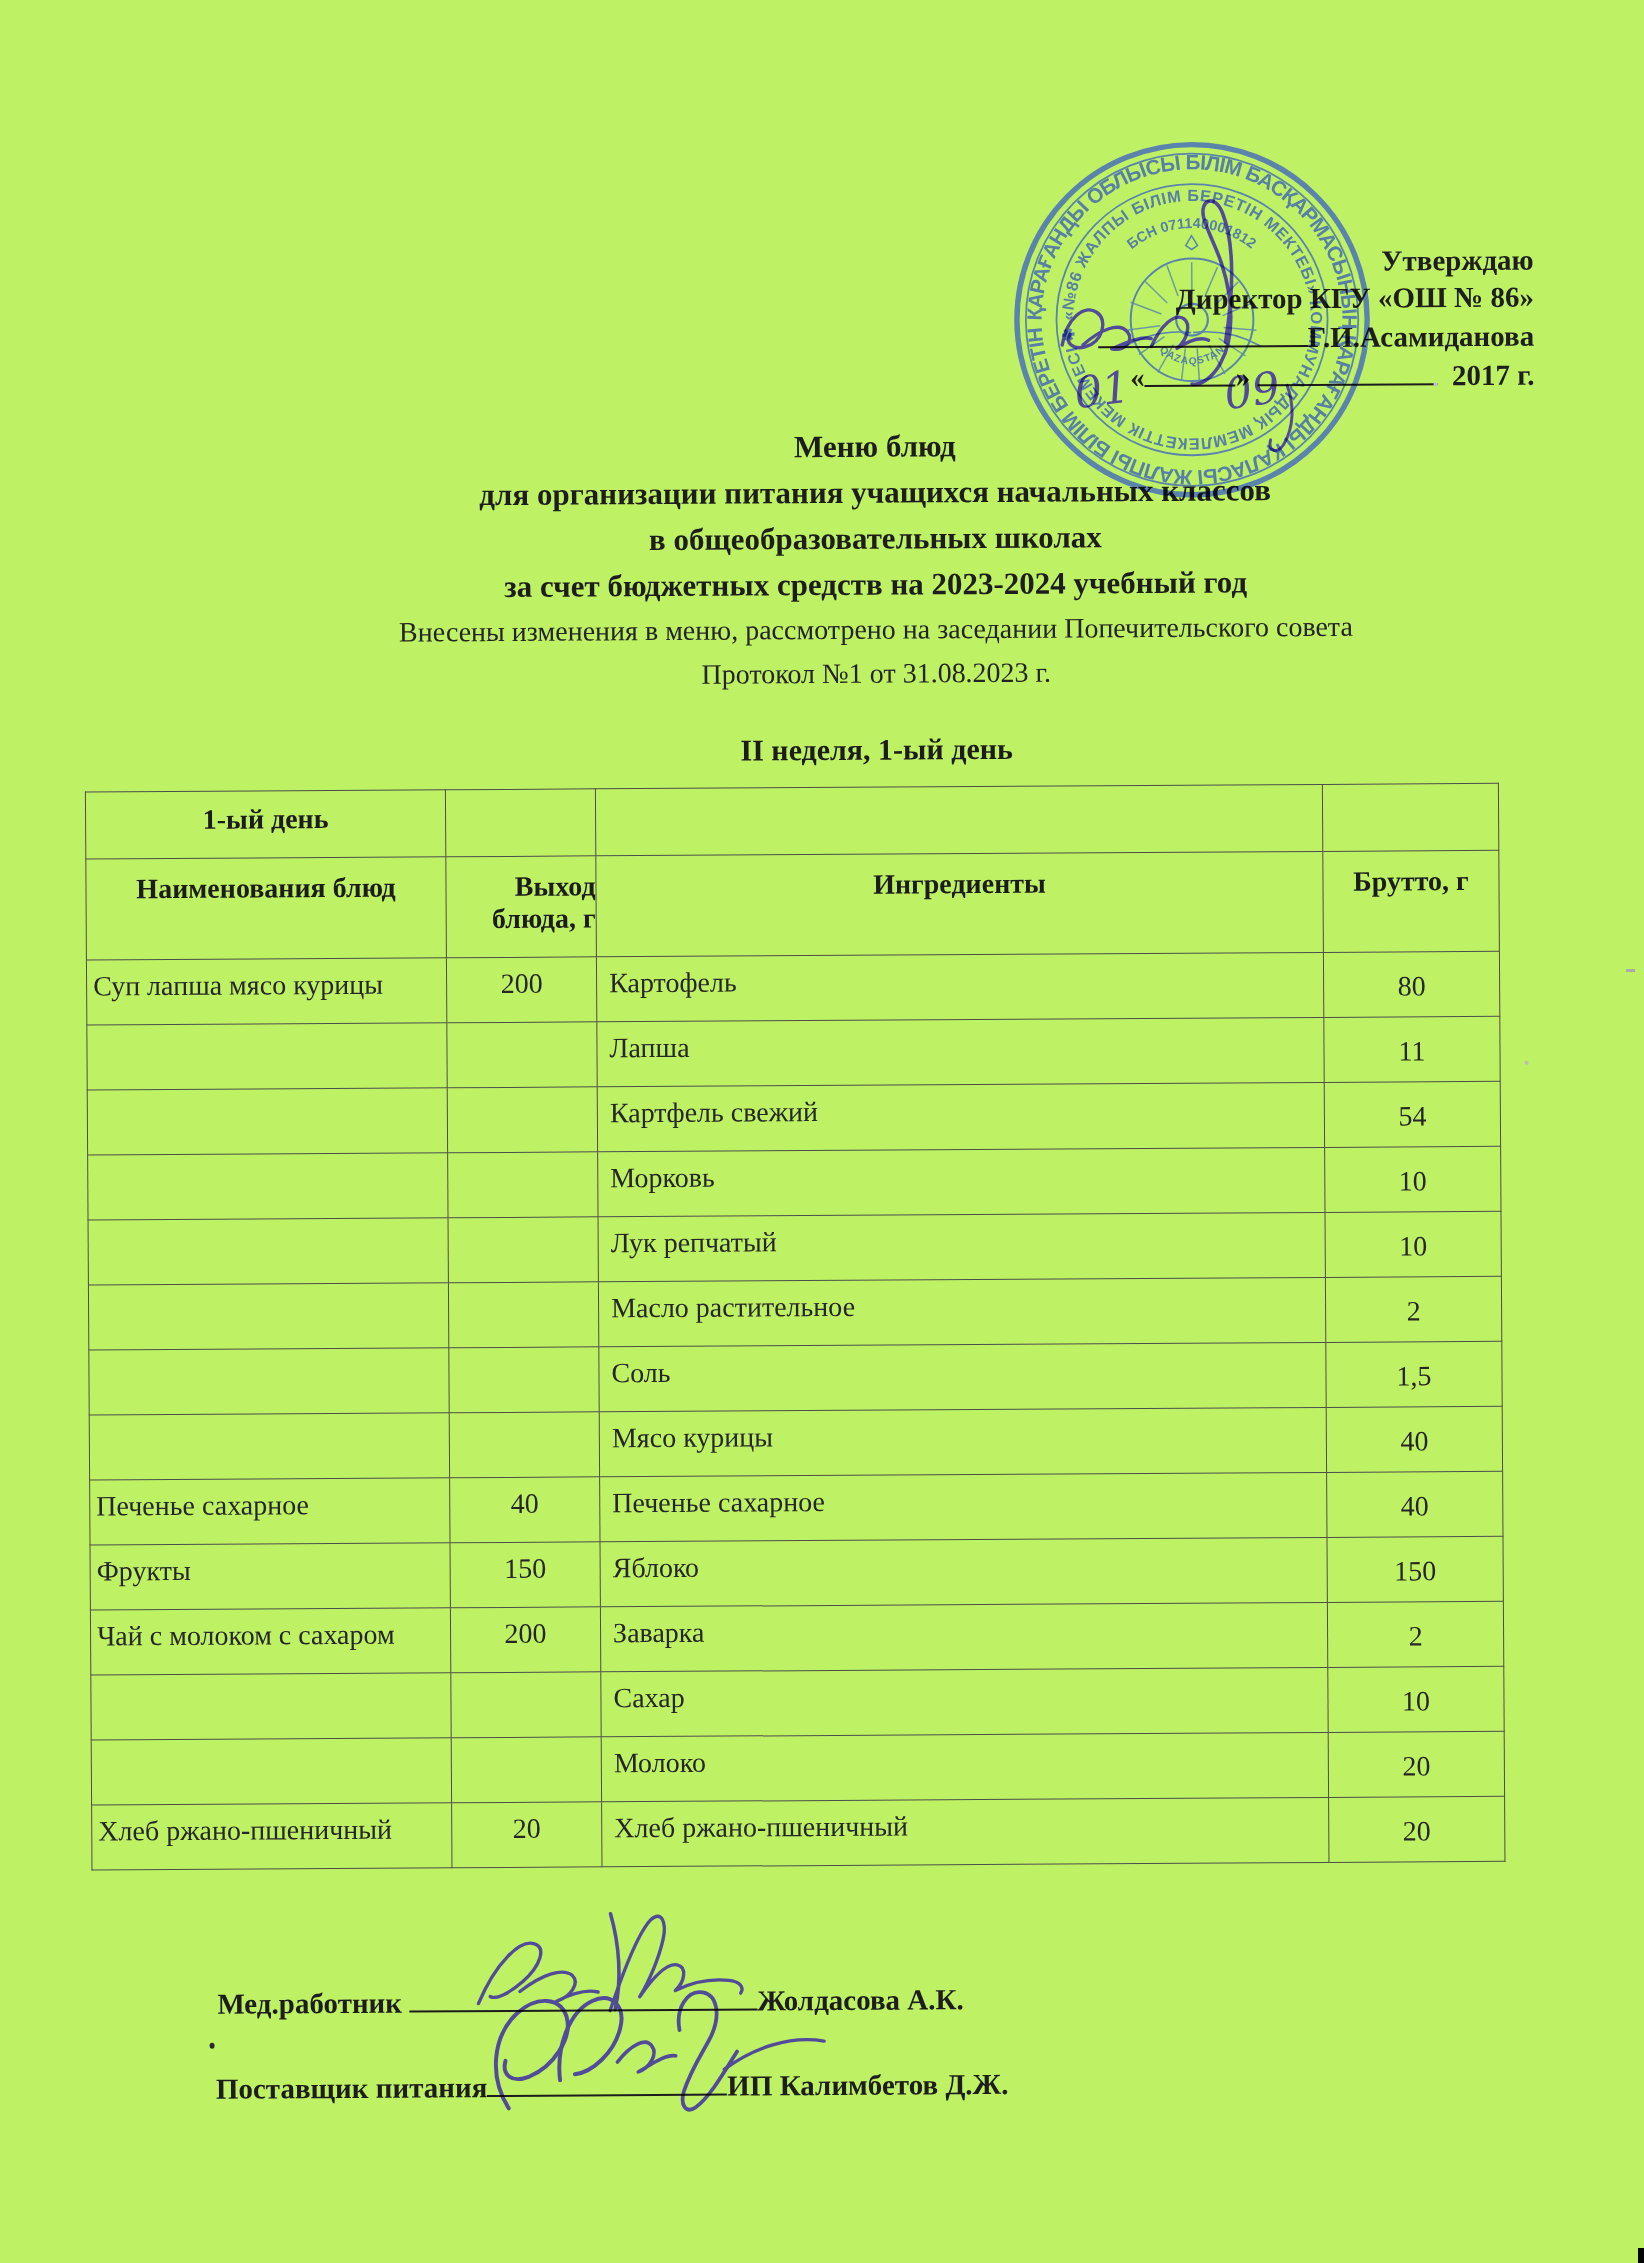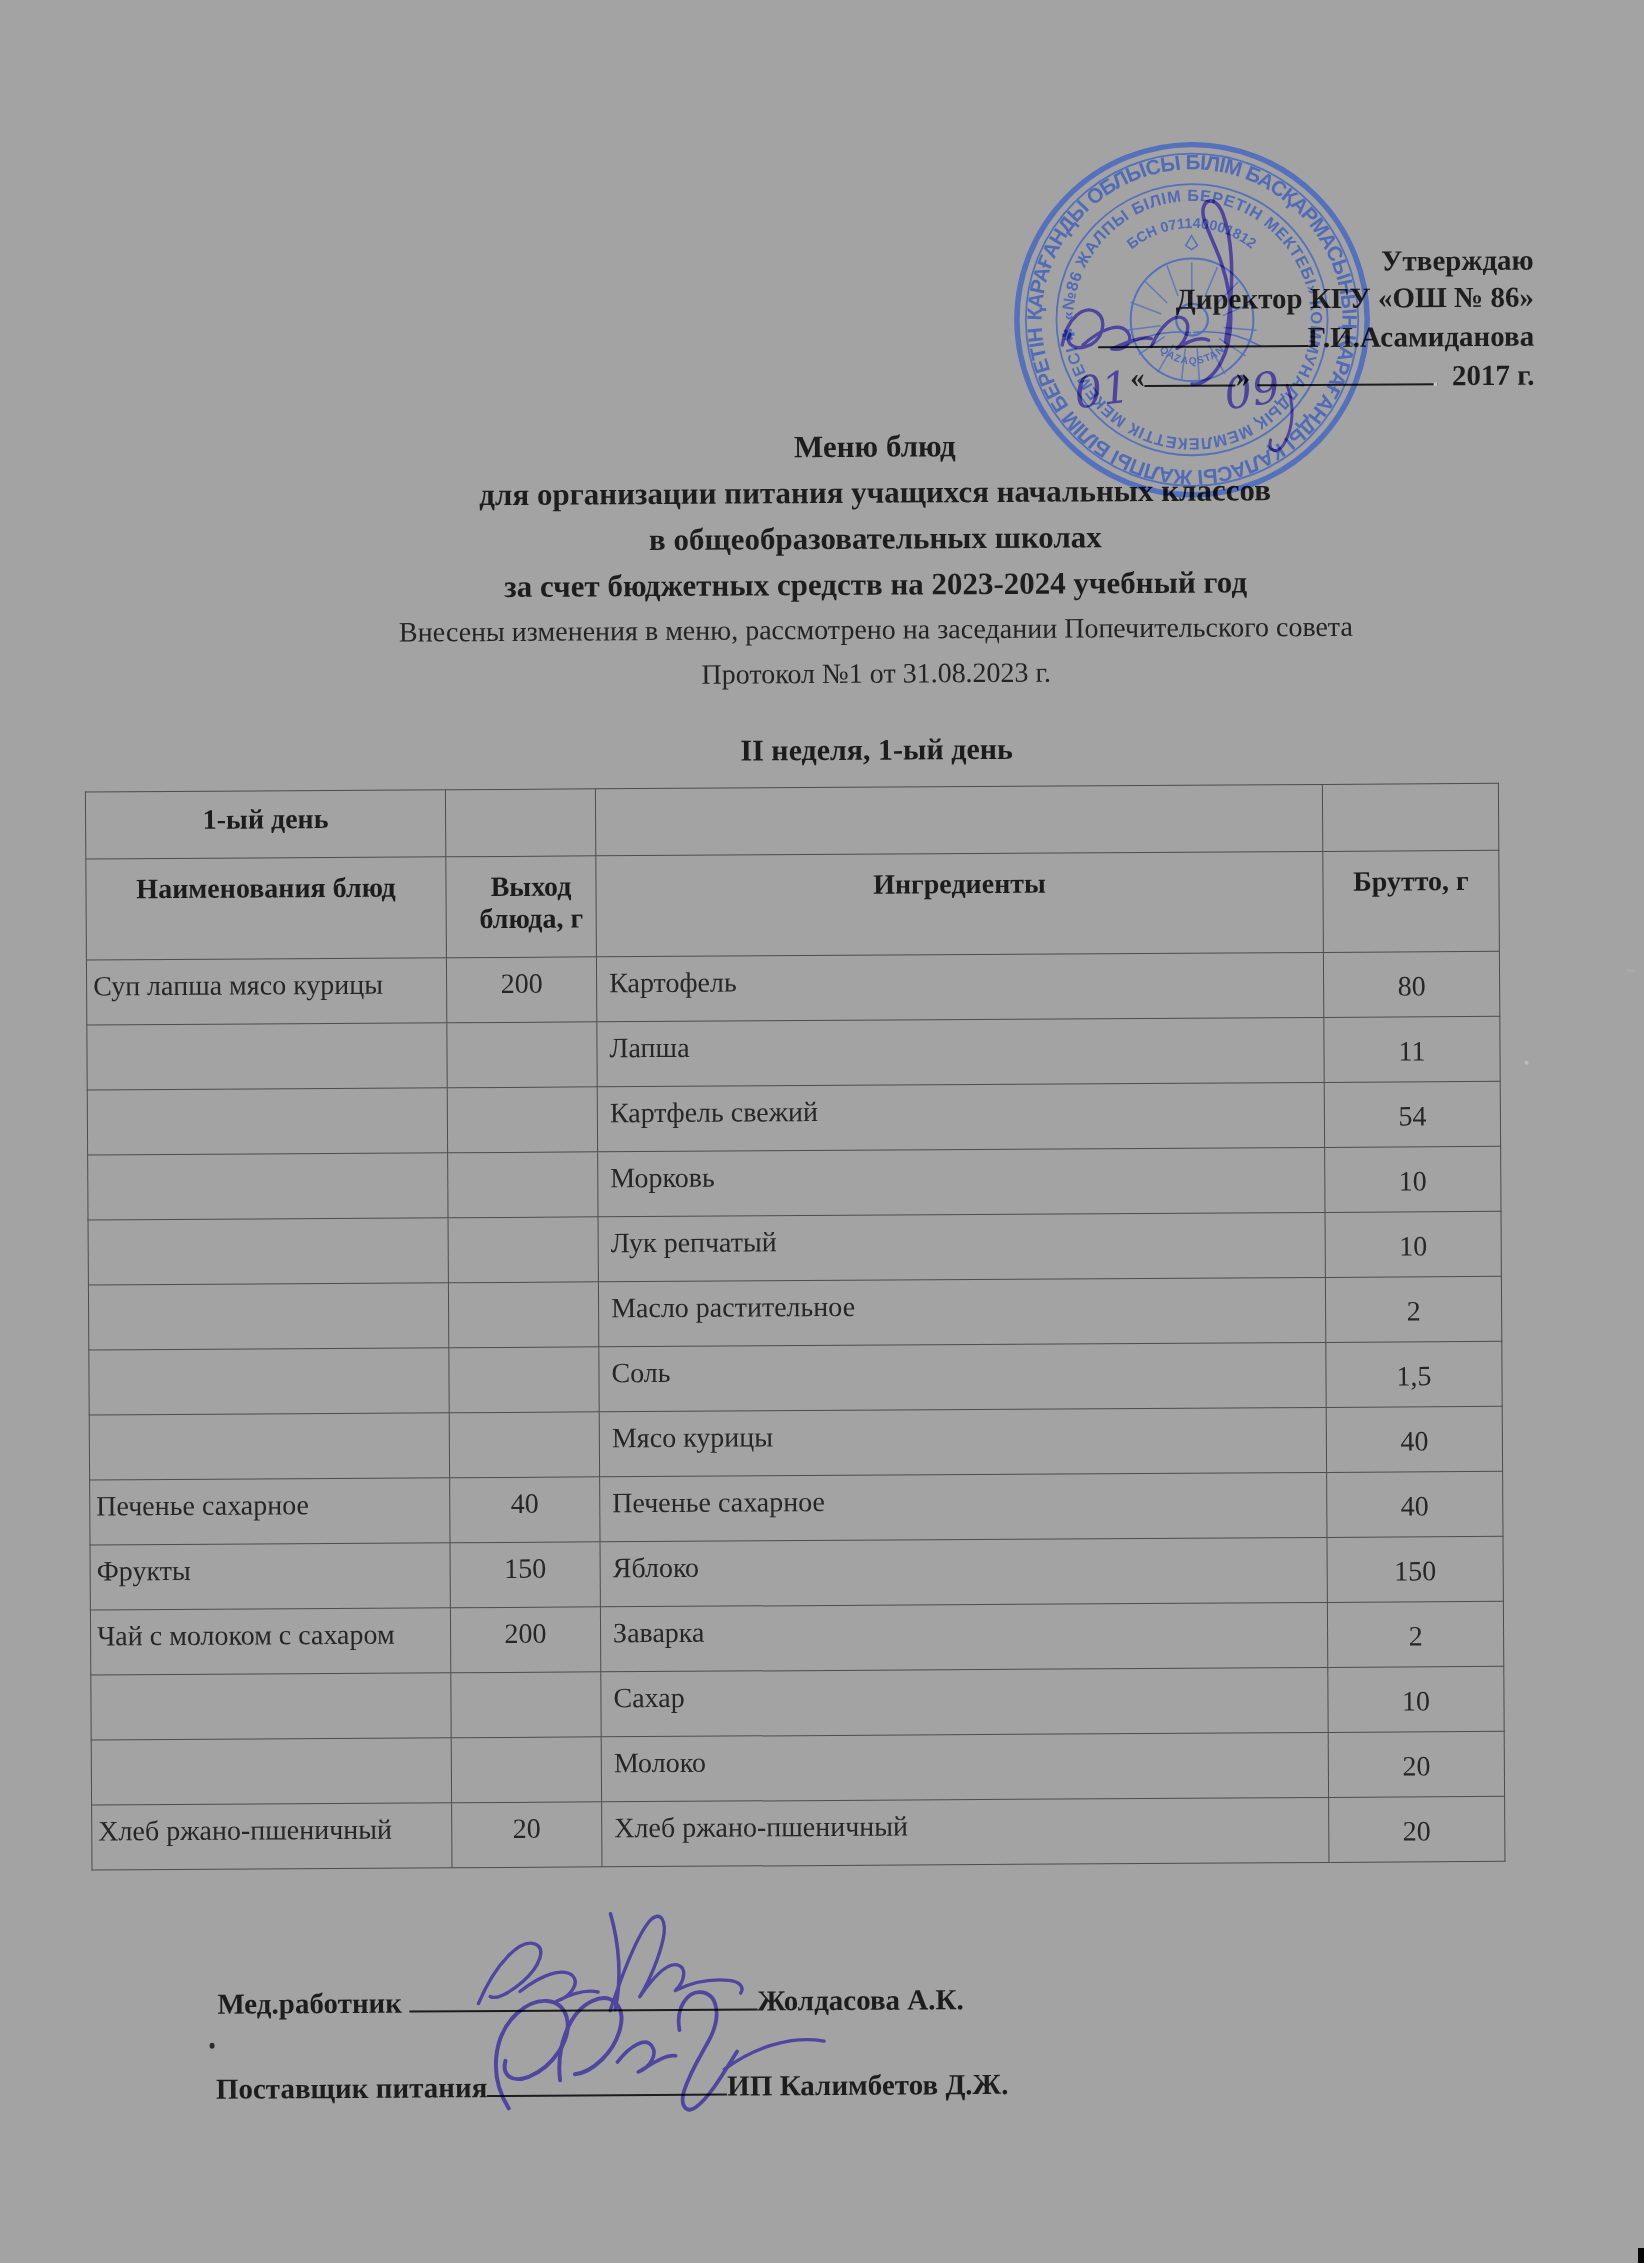--- a/index.html
+++ b/index.html
@@ -1,19 +1,19 @@
 <!DOCTYPE html>
 <html><head>
 <meta charset="utf-8">
 <style>
   * { margin:0; padding:0; box-sizing:border-box; }
   body { background:#e8e8e8; font-family:"Liberation Serif", serif; }
   .page {
     position:relative; width:1644px; height:2263px;
-    background:#a3a3a3; overflow:hidden; margin:0 auto;
+    background:#bef264; overflow:hidden; margin:0 auto;
     box-shadow:0 0 8px rgba(0,0,0,.25);
   }
   .scan-content { position:absolute; inset:0; transform:rotate(-0.35deg); transform-origin:50% 50%; }
 
   
   .approval {
     position:absolute; top:246px; right:105px; width:554px;
     text-align:right; font-weight:bold; font-size:29px; color:#1e1e1e;
     line-height:37px; z-index:1;
   }
@@ -41,21 +41,21 @@
                    font-size:30px; font-weight:bold; color:#1c1c1c; z-index:1; }
 
   
   .menu-table { position:absolute; left:87px; top:787px; z-index:1;
                 border-collapse:collapse; table-layout:fixed; width:1414px;
                 font-size:28px; color:#262626; }
   .menu-table td, .menu-table th { border:1.5px solid #4d4d4d; vertical-align:top; overflow:hidden; }
   .menu-table .row-day td { height:67px; font-weight:bold; text-align:center; padding-top:12px; color:#1c1c1c; }
   .menu-table thead th { height:101px; font-weight:bold; color:#1c1c1c; padding-top:14px; }
   .menu-table thead th.h0 { text-align:center; }
-  .menu-table thead th.h1 { text-align:center; padding-left:20px; }
+  .menu-table thead th.h1 { text-align:right; padding-left:20px; }
   .menu-table thead th.h2 { text-align:center; }
   .menu-table thead th.h3 { text-align:center; }
   .menu-table tbody td { height:65px; padding-top:10px; }
   .menu-table tbody td.c0 { text-align:left; padding-left:6px; }
   .menu-table tbody td.c1 { text-align:center; }
   .menu-table tbody td.c2 { text-align:left; padding-left:12px; }
   .menu-table tbody td.c3 { text-align:center; padding-top:18px; }
 
   
   .sig-row { position:absolute; font-size:29px; font-weight:bold; color:#1d1d1d; z-index:1; white-space:nowrap; }

